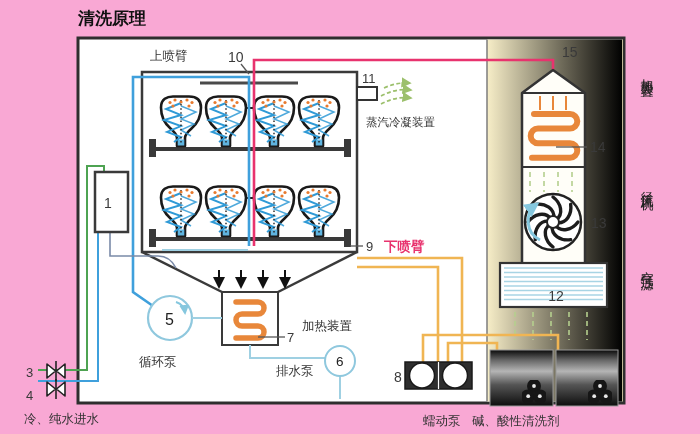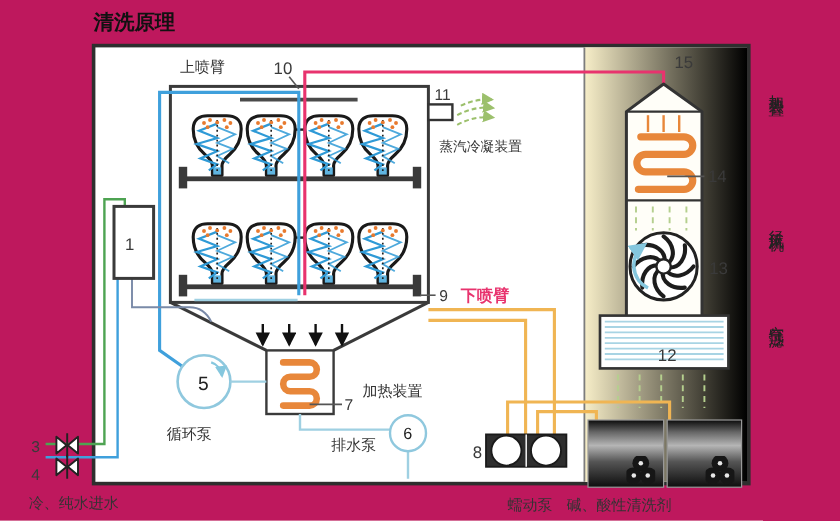--- a/index.html
+++ b/index.html
@@ -1,16 +1,16 @@
 <!DOCTYPE html>
 <html style="--c-pink: #e8336e; --c-blue: #3fa0dc; --c-green: #4ea352; --c-tube: #f0b553; --c-lightblue: #9fd0e2; --c-coil: #e8873a; --c-panel: #f3e3a8;"><head>
 <meta charset="utf-8">
 <style>
   html,body{margin:0;padding:0;background:#f7f6f3;}
-  .stage{position:relative;width:700px;height:434px;background:#be185d;overflow:hidden;
+  .stage{position:relative;width:700px;height:434px;background:#f9a8d4;overflow:hidden;
          font-family:"Liberation Sans","DejaVu Sans",sans-serif;}
   svg{display:block}
   text{font-family:"Liberation Sans","DejaVu Sans",sans-serif;fill:#222;}
   .title-t{font-size:17px;font-weight:700;fill:#111;}
   .lbl{font-size:12.5px;fill:#333;}
   .lbl-s{font-size:11.5px;fill:#333;}
   .num{font-size:14px;fill:#3a3a3a;}
   .num-s{font-size:13px;fill:#3a3a3a;}
   .vlbl{font-size:13px;fill:#222;letter-spacing:2px;writing-mode:vertical-rl;}
   .pink-t{fill:var(--c-pink,#e8336e);font-weight:700;font-size:13.5px;}

